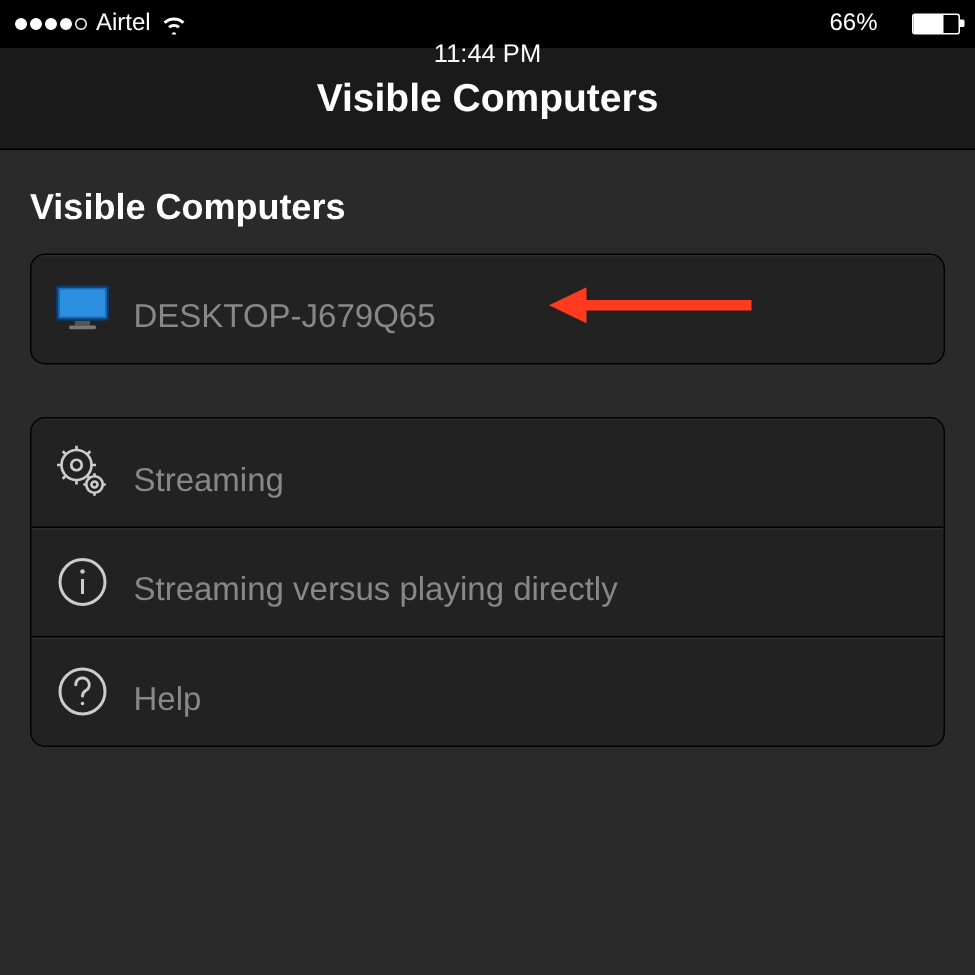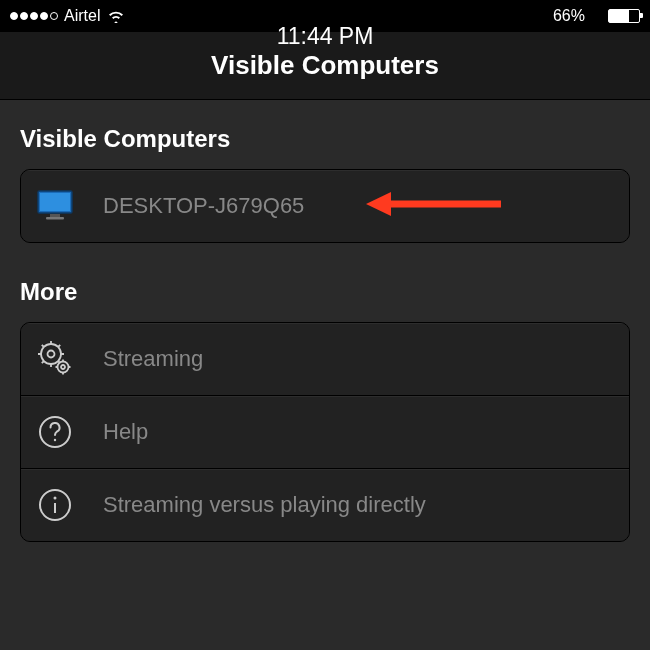--- a/index.html
+++ b/index.html
@@ -45,21 +45,21 @@
     .dot.filled {
       background: #fff;
     }
     .wifi-icon {
       display: inline-flex;
     }
     .status-center {
       position: absolute;
       left: 50%;
       transform: translateX(-50%);
-      font-size: 23px;
+      font-size: 17px;
       font-weight: 500;
       margin-top: 40px;
     }
     .status-right {
       display: flex;
       align-items: center;
       gap: 23px;
     }
     .battery {
       width: 32px;
@@ -107,23 +107,23 @@
     }
     .list {
       border: 1px solid #000;
       border-radius: 10px;
       overflow: hidden;
       background: #1e1e1e;
       box-shadow: inset 0 1px 0 rgba(255,255,255,0.05);
     }
     .list-item {
       display: flex;
-      align-items: center;
+      align-items: flex-end;
       padding: 18px 16px;
-      gap: 30px;
+      gap: 16px;
       border-bottom: 1px solid #000;
       background: #222;
       position: relative;
       box-shadow: inset 0 1px 0 rgba(255,255,255,0.05);
     }
     .list-item:last-child {
       border-bottom: none;
     }
     .item-icon {
       width: 36px;
@@ -197,21 +197,20 @@
         <svg width="140" height="30" viewBox="0 0 140 30">
           <line x1="135" y1="15" x2="20" y2="15" stroke="#ff3a1f" stroke-width="7"></line>
           <polygon points="0,15 25,3 25,27" fill="#ff3a1f"></polygon>
         </svg>
       </div>
     </div>
   </div>
 
   <div class="section-gap"></div>
 
-  <div class="section-header">More</div>
   <div class="list">
     <div class="list-item">
       <div class="item-icon">
         <svg width="36" height="36" viewBox="0 0 36 36" fill="none" stroke="#ccc" stroke-width="1.8">
           <g transform="translate(14,13)">
             <circle cx="0" cy="0" r="3.5"></circle>
             <circle cx="0" cy="0" r="10"></circle>
             <line x1="0" y1="-13" x2="0" y2="-10"></line>
               <line x1="0" y1="10" x2="0" y2="13"></line>
             <line x1="-13" y1="0" x2="-10" y2="0"></line>
@@ -230,30 +229,30 @@
               <line x1="5.5" y1="0" x2="7.5" y2="0"></line>
           </g>
         </svg>
       </div>
       <div class="item-label">Streaming</div>
     </div>
     <div class="list-item">
       <div class="item-icon">
         <svg width="34" height="34" viewBox="0 0 34 34" fill="none" stroke="#ccc" stroke-width="2">
           <circle cx="17" cy="17" r="15"></circle>
+          <circle cx="17" cy="10" r="1.5" fill="#ccc" stroke="none"></circle>
+          <line x1="17" y1="15" x2="17" y2="25"></line>
+        </svg>
+      </div>
+      <div class="item-label">Streaming versus playing directly</div>
+    </div>
+    <div class="list-item">
+      <div class="item-icon">
+        <svg width="34" height="34" viewBox="0 0 34 34" fill="none" stroke="#ccc" stroke-width="2">
+          <circle cx="17" cy="17" r="15"></circle>
           <path d="M12.5 12.5 a4.5 4.5 0 1 1 6.5 4 c-1.5 1 -2 2 -2 3.5" stroke-linecap="round"></path>
           <circle cx="17" cy="25" r="1.2" fill="#ccc" stroke="none"></circle>
         </svg>
       </div>
       <div class="item-label">Help</div>
     </div>
-    <div class="list-item">
-      <div class="item-icon">
-        <svg width="34" height="34" viewBox="0 0 34 34" fill="none" stroke="#ccc" stroke-width="2">
-          <circle cx="17" cy="17" r="15"></circle>
-          <circle cx="17" cy="10" r="1.5" fill="#ccc" stroke="none"></circle>
-          <line x1="17" y1="15" x2="17" y2="25"></line>
-        </svg>
-      </div>
-      <div class="item-label">Streaming versus playing directly</div>
-    </div>
   </div>
 </div>
 
 </body></html>

